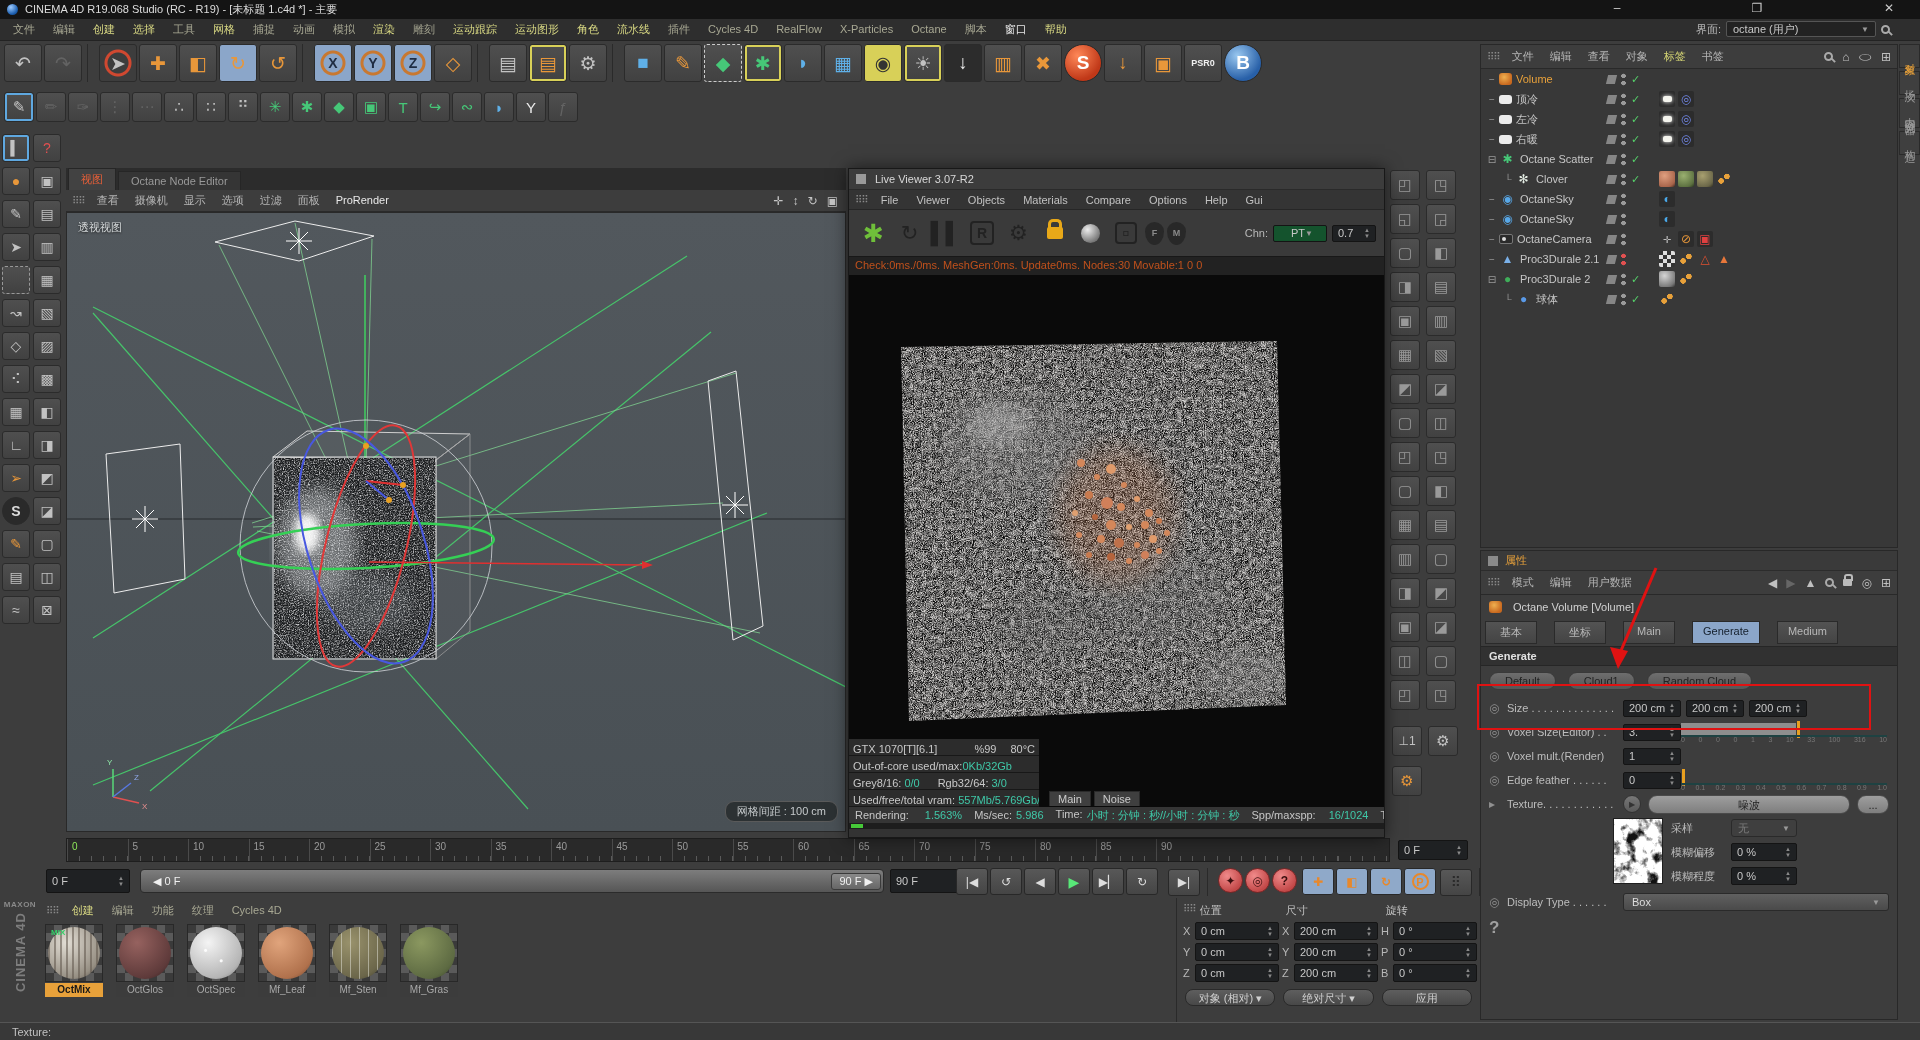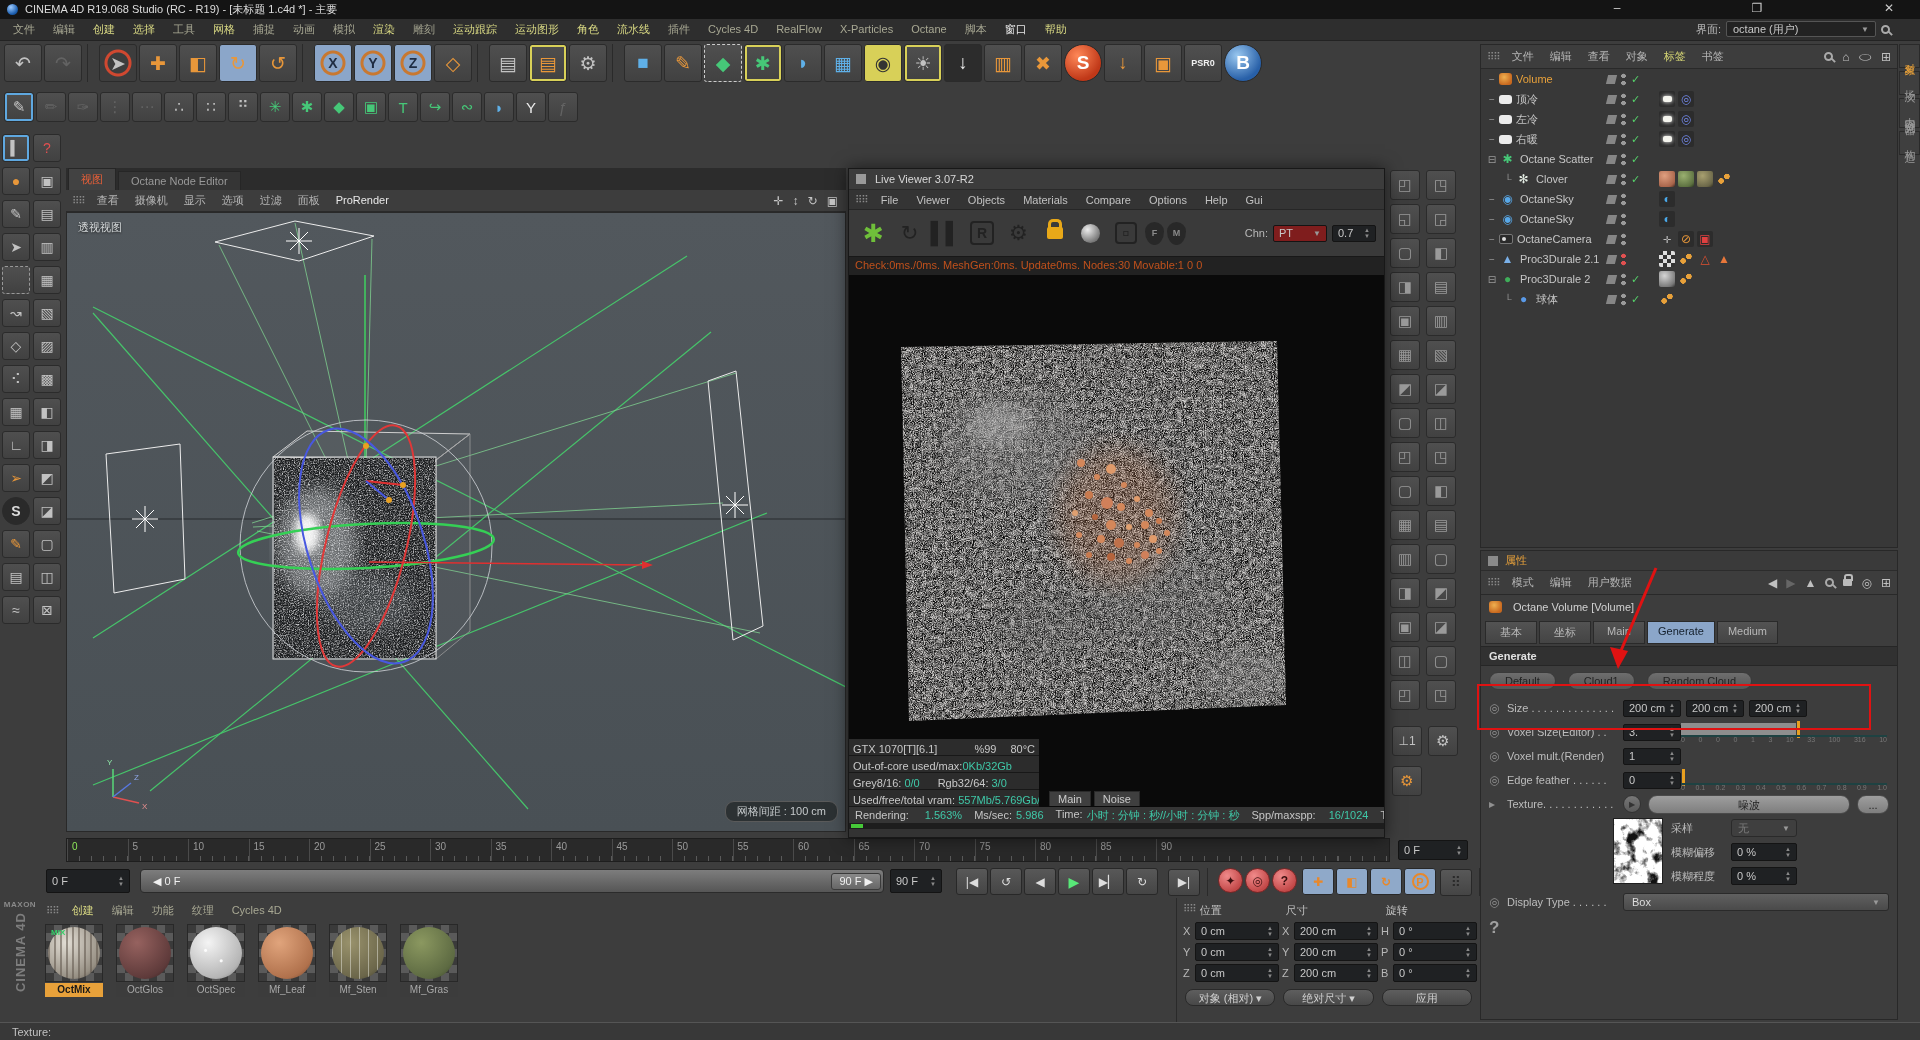--- a/index.html
+++ b/index.html
@@ -57,21 +57,21 @@
 .rc{width:60.5px;flex:none;padding:2px 0 0 4px;color:#9a9a9a;font-size:10px;border-left:1px solid #4a4a4a;position:relative}
 .rc.z{color:#8ee85a}.rc.z::before{content:'';position:absolute;left:0;top:0;width:11px;height:24px;background:#3f6f38;z-index:-1}
 .fld{background:#1f2123;border:1px solid #141414;border-radius:2px;color:#c8c8c8;display:flex;align-items:center;padding:0 5px;position:relative}
 .spin{margin-left:auto;color:#8a8a8a;font-size:6px;line-height:6px;display:flex;flex-direction:column}
 .rfield{left:1398px;top:840px;width:70px;height:20px}
 .trans{left:40px;top:866px;width:1434px;height:32px}
 .curfld{position:absolute;left:6px;top:3px;width:84px;height:24px}
 .tslider{position:absolute;left:100px;top:3px;width:744px;height:24px;background:linear-gradient(#7d7d7d,#565656);border-radius:4px;border:1px solid #2b2b2b;display:flex;align-items:center}
 .thandle{margin-left:12px;color:#f0f0f0}
 .tend{margin-left:auto;margin-right:2px;background:linear-gradient(#8a8a8a,#666);border:1px solid #3a3a3a;border-radius:3px;padding:1px 7px;color:#f0f0f0}
-.endfld{position:absolute;left:850px;top:3px;width:52px;height:24px}
+.endfld{position:absolute;left:850px;top:3px;width:77px;height:24px}
 .tgrp{position:absolute;top:2px;display:flex;gap:2px;align-items:center}
 .tpb{width:32px;height:27px;background:linear-gradient(#585858,#454545);border:1px solid #282828;border-radius:3px;color:#ddd;display:flex;align-items:center;justify-content:center;font-size:12px;flex:none}
 .tpb.play{color:#58e878;font-size:14px}
 .tpb.rec{width:25px;height:25px;border-radius:50%;background:radial-gradient(circle at 35% 30%,#f08a8a,#c24848 72%);border:1px solid #7a2626;color:#3a0e0e;font-weight:bold}
 .bluegrp .tpb{background:#8fa9c9;color:#e8882a;font-weight:bold}
 .tpb.pc{border-radius:3px}.tpb.pc span{border:2px solid #e8882a;border-radius:50%;width:17px;height:17px;display:flex;align-items:center;justify-content:center;font-size:11px}
 .tpb.dots{color:#2a2a2a;font-size:14px}
 .tpb.film{color:#e8c060;font-size:15px}
 .vsep{width:1px;height:28px;background:#2a2a2a;margin:0 5px}
 
@@ -149,21 +149,21 @@
 .tag-target{color:#bbb;background:rgba(0,0,0,0);font-size:10px}
 .sidetabs{left:1899px;top:44px;width:21px}
 .stab{writing-mode:vertical-rl;padding:9px 2px;background:#3f3f3f;color:#999;border:1px solid #2a2a2a;margin-bottom:3px;text-align:center;width:21px;letter-spacing:2px}
 .stab.on{color:#e8a13a}
 
 .attrs{left:1480px;top:550px;width:418px;height:470px;background:#3d3d3d;border:1px solid #282828}
 .ptitle{height:20px;background:#3a3a3a;display:flex;align-items:center;gap:7px;padding:0 7px;border-bottom:1px solid #2c2c2c}
 .psq{width:10px;height:10px;background:#8a8a8a}
 .ptxt{color:#e8a13a}
 .aobj{height:24px;display:flex;align-items:center;gap:7px;padding:0 8px;color:#d2d2d2}
-.atabs{display:flex;gap:2px;padding:2px 4px}
+.atabs{display:flex;gap:17px;padding:2px 4px}
 .atab{padding:3px 10px;min-width:52px;text-align:center;background:linear-gradient(#535353,#444);border:1px solid #2a2a2a;color:#b8b8b8}
 .atab.on{background:#8ba6c9;color:#141f2b}
 .asec{height:20px;background:#313131;border-top:1px solid #262626;border-bottom:1px solid #262626;color:#e2e2e2;font-weight:bold;padding:3px 8px}
 .apresets{display:flex;gap:12px;padding:6px 8px}
 .preset{background:linear-gradient(#6e6e6e,#565656);border:1px solid #3a3a3a;border-radius:10px;color:#222;padding:2px 15px}
 .arow{height:24px;display:flex;align-items:center;padding:0 8px;position:relative}
 .aradio{color:#909090;font-size:12px;margin-right:5px;width:13px}
 .albl{color:#bdbdbd;width:116px;overflow:hidden;white-space:nowrap;flex:none}
 .afld{width:58px;height:17px;margin-right:5px;flex:none}
 .sl{position:absolute;left:200px;right:10px;top:3px;height:20px}
@@ -193,21 +193,21 @@
 .lvmenu{height:20px;display:flex;align-items:center;padding:0 6px;background:#343434;border-bottom:1px solid #262626}
 .lvmi{padding:0 9px;color:#c2c2c2}
 .lvtb{height:46px;display:flex;align-items:center;padding:0 8px;gap:3px;background:#3a3a3a}
 .lvi{width:33px;height:33px;display:flex;align-items:center;justify-content:center;font-size:21px;color:#222;flex:none}
 .lvoct{color:#6fbf3a;font-size:25px}
 .lvr{border:2px solid #222;border-radius:4px;font-size:14px;font-weight:bold;width:24px;height:24px;margin:0 5px}
 .lvball{width:19px;height:19px;border-radius:50%;background:radial-gradient(circle at 35% 30%,#ececec,#8a8a8a 60%,#4a4a4a)}
 .lvreg{border:2px solid #222;border-radius:4px;width:22px;height:22px;margin:0 5px}
 .lvpin{width:19px;height:23px;border-radius:50% 50% 50% 50%/40% 40% 60% 60%;background:#282828;color:#8a8a8a;display:flex;align-items:center;justify-content:center;font-size:9px;font-weight:bold;flex:none}
 .lvchn{margin-left:auto;display:flex;align-items:center;gap:5px;color:#b8b8b8}
-.lvdd{width:54px;height:17px;background:#7f1d1d;border:1px solid #141414;border-radius:2px;display:flex;align-items:center;padding:0 5px;color:#c8c8c8}
+.lvdd{width:54px;height:17px;background:#14532d;border:1px solid #141414;border-radius:2px;display:flex;align-items:center;padding:0 17px;color:#c8c8c8}
 .lvspp{width:44px;height:17px}
 .lvstat1{height:19px;background:#222;color:#c0511c;padding:2px 6px;border-top:1px solid #181818;white-space:nowrap;overflow:hidden}
 .lvcanvas{position:relative;height:464px;background:#0a0a0a;overflow:hidden}
 .gpuarea{position:relative;height:68px;background:#0a0a0a}
 .gpurow{width:190px;height:17px;background:#2c2c2c;border-bottom:1px solid #181818;display:flex;align-items:flex-end;padding:0 4px;color:#c8c8c8;white-space:nowrap;overflow:hidden}
 .teal{color:#3fc8a8}
 .lvtabs{position:absolute;left:200px;bottom:1px;display:flex;gap:3px}
 .lvtab{background:#3f3f3f;border:1px solid #2a2a2a;border-bottom:none;padding:1px 8px;color:#ccc}
 .rendline{height:16px;background:#353535;display:flex;gap:12px;padding:0 6px;align-items:center;white-space:nowrap;overflow:hidden}
 .rl{color:#c6c6c6}.rv{color:#3fc8a8}

